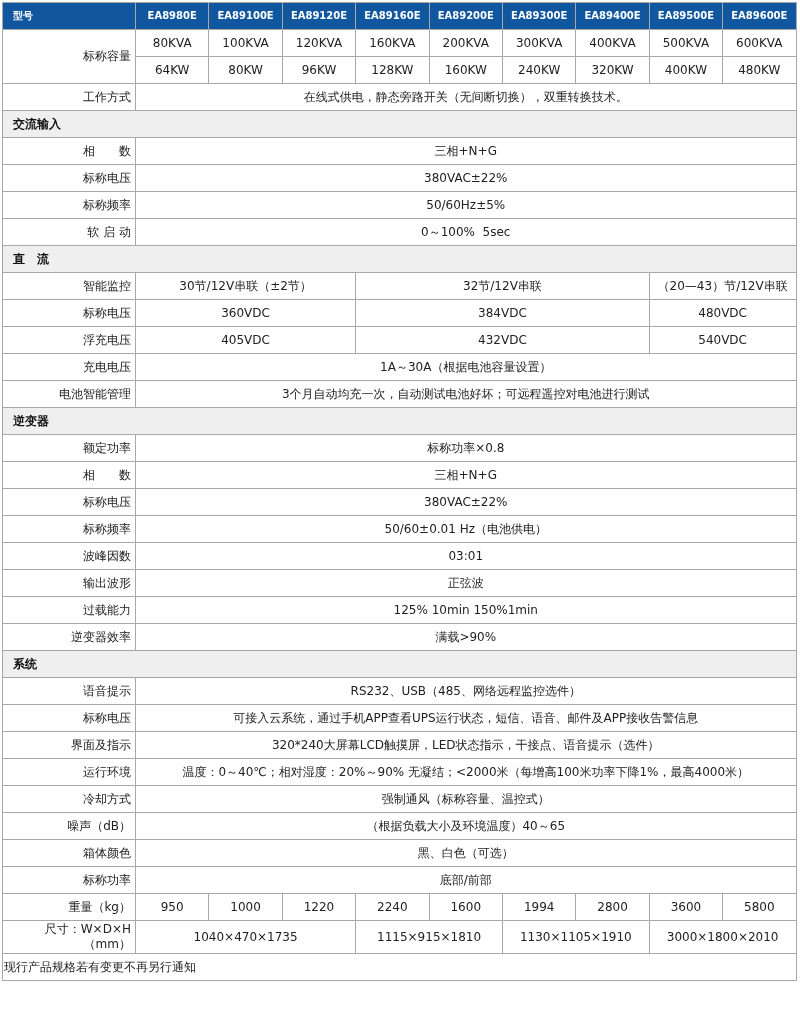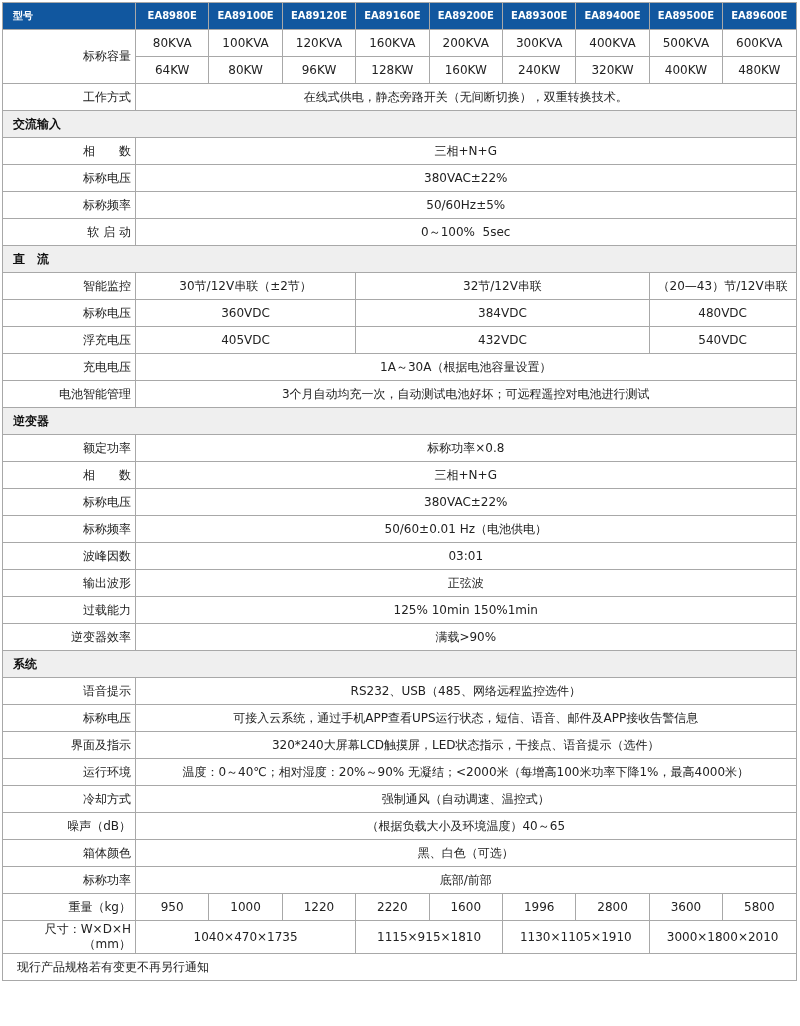--- a/index.html
+++ b/index.html
@@ -50,21 +50,21 @@
   }
   tr.section td{
     background:var(--section_bg);
     text-align:left;
     padding-left:10px;
     font-weight:bold;
     color:#111;
   }
   tr.note td{
     text-align:left;
-    padding-left:14px;
+    padding-left:1px;
   }
 </style>
 </head>
 <body>
 
 <table class="spec">
   <colgroup>
     <col class="c-label">
     <col class="c-model">
       <col class="c-model">
@@ -221,43 +221,43 @@
     <tr>
       <td class="label">界面及指示</td>
       <td colspan="9">320*240大屏幕LCD触摸屏，LED状态指示，干接点、语音提示（选件）</td>
     </tr>
     <tr>
       <td class="label">运行环境</td>
       <td colspan="9">温度：0～40℃；相对湿度：20%～90% 无凝结；&lt;2000米（每增高100米功率下降1%，最高4000米）</td>
     </tr>
     <tr>
       <td class="label">冷却方式</td>
-      <td colspan="9">强制通风（自动调速、温控式）</td>
+      <td colspan="9">强制通风（标称容量、温控式）</td>
     </tr>
     <tr>
       <td class="label">噪声（dB）</td>
       <td colspan="9">（根据负载大小及环境温度）40～65</td>
     </tr>
     <tr>
       <td class="label">箱体颜色</td>
       <td colspan="9">黑、白色（可选）</td>
     </tr>
     <tr>
       <td class="label">标称功率</td>
       <td colspan="9">底部/前部</td>
     </tr>
 
     <tr>
       <td class="label">重量（kg）</td>
       <td>950</td>
       <td>1000</td>
       <td>1220</td>
-      <td>2220</td>
+      <td>2240</td>
       <td>1600</td>
-      <td>1996</td>
+      <td>1994</td>
       <td>2800</td>
       <td>3600</td>
       <td>5800</td>
     </tr>
 
     <tr>
       <td class="label">尺寸：W×D×H（mm）</td>
       <td colspan="3">1040×470×1735</td>
       <td colspan="2">1115×915×1810</td>
       <td colspan="2">1130×1105×1910</td>

